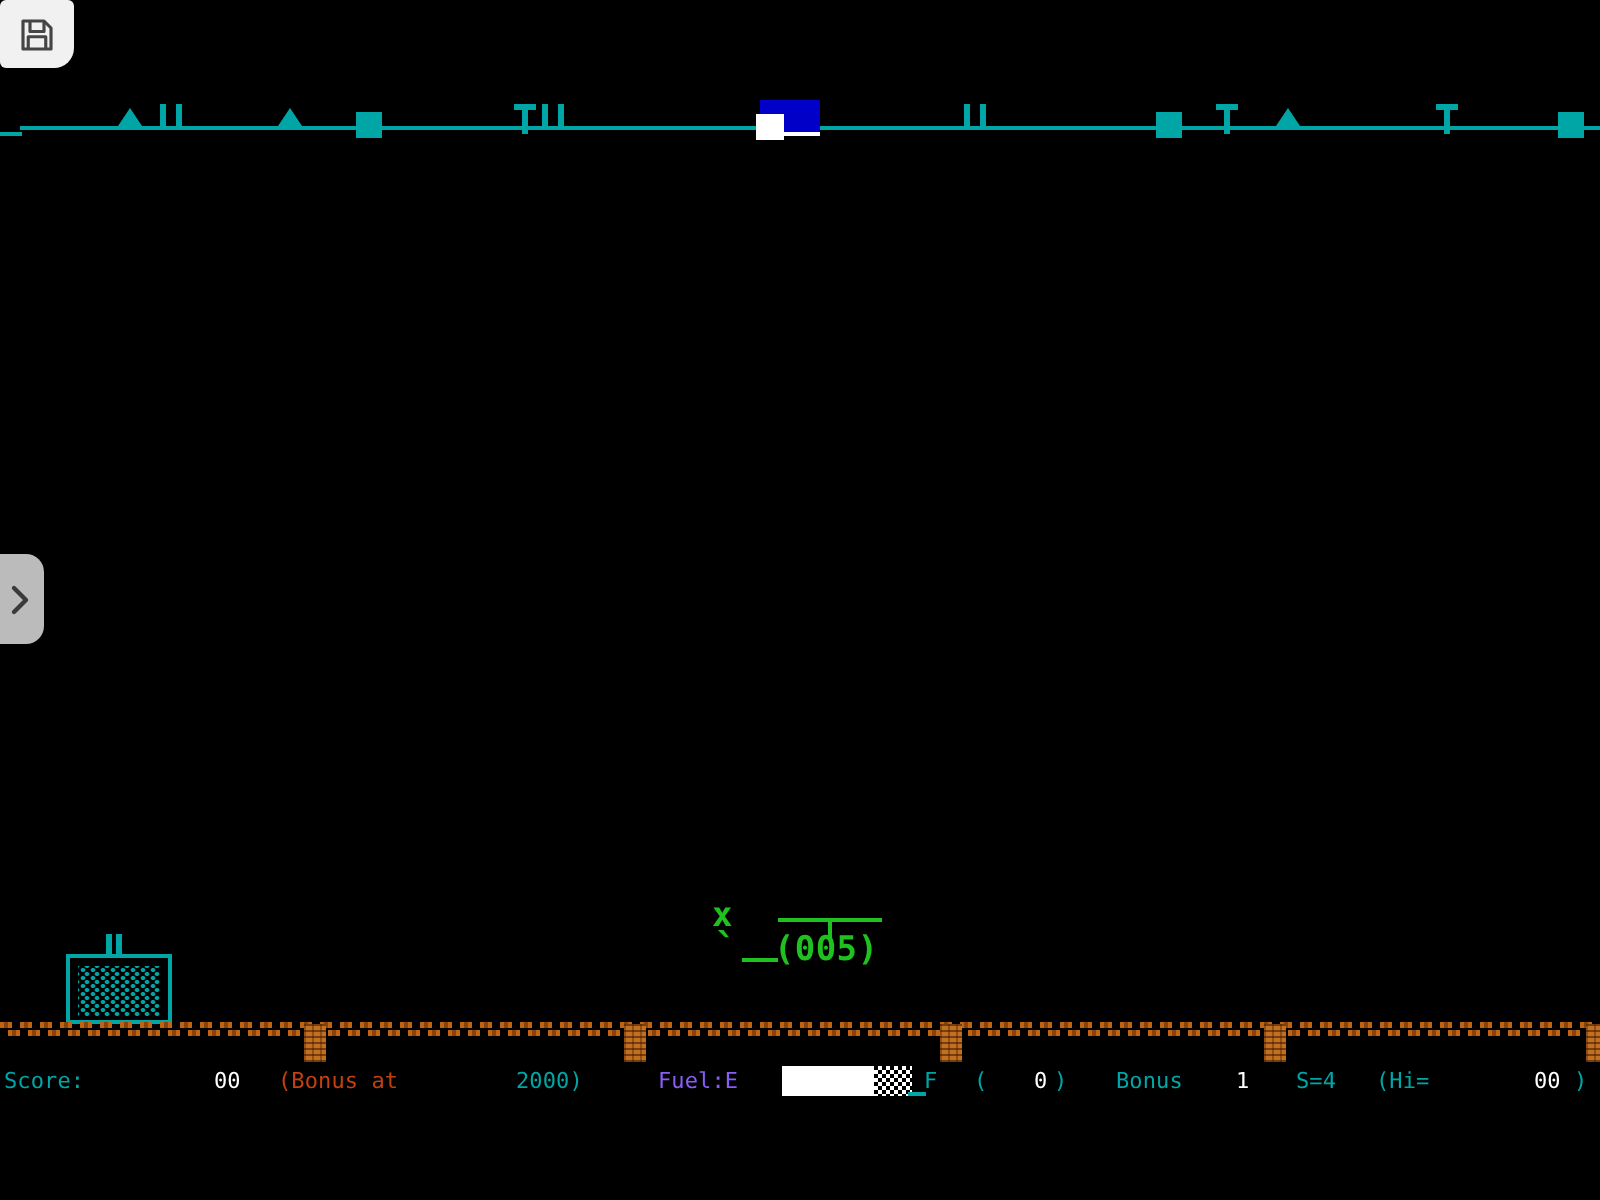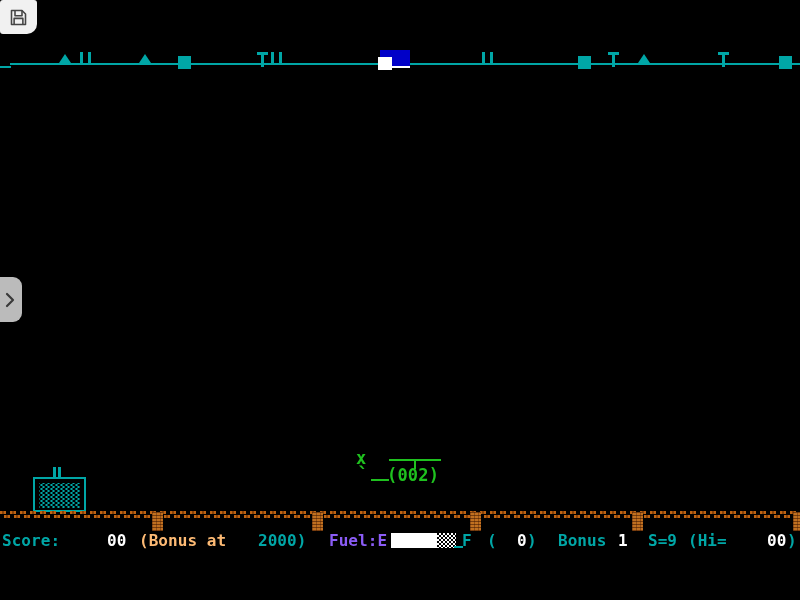--- a/index.html
+++ b/index.html
@@ -71,21 +71,21 @@
     background-repeat:repeat-x,repeat-x;
   }
   .post{
     position:absolute;top:512px;width:11px;height:19px;background-color:var(--post);
     background-image:
       repeating-linear-gradient(0deg,rgba(60,20,0,.55) 0 1px,transparent 1px 3px),
       repeating-linear-gradient(90deg,rgba(60,20,0,.35) 0 1px,transparent 1px 4px);
   }
   
   .statusbar{position:absolute;left:0;top:528px;width:800px;height:24px;}
-  .seg{position:absolute;top:4px;font-size:16px;line-height:17px;font-weight:bold;white-space:pre;letter-spacing:0.05px;}
+  .seg{position:absolute;top:4px;font-size:11px;line-height:17px;font-weight:normal;white-space:pre;letter-spacing:0.05px;}
   .fuel-solid{position:absolute;top:5px;height:15px;background:var(--white);}
   .fuel-dither{
     position:absolute;top:5px;height:15px;
     background-image:repeating-conic-gradient(var(--white) 0% 25%, transparent 25% 50%);
     background-size:4px 4px;
   }
   .fuel-underscore{position:absolute;top:18px;height:2px;background:var(--teal);}
 </style>
 </head>
 <body>
@@ -137,46 +137,46 @@
       <div class="depot-fill"></div>
     </div>
   </div>
 
   <div class="heli">
     <span class="heli-canopy">x</span>
     <div class="heli-rotor"></div>
     <div class="heli-mast"></div>
     <span class="heli-hook">`</span>
     <div class="heli-tail"></div>
-    <span class="heli-body">(002)</span>
+    <span class="heli-body">(005)</span>
   </div>
 
   <div class="ground"></div>
   <div id="ground-posts">
       <div class="post" style="left: 152px;"></div>
       <div class="post" style="left: 312px;"></div>
       <div class="post" style="left: 470px;"></div>
       <div class="post" style="left: 632px;"></div>
       <div class="post" style="left: 793px;"></div>
     </div>
 
   <div class="statusbar">
     <div id="status-segments">
         <span class="seg" style="left: 2px; color: rgb(0, 166, 166);">Score:</span>
         <span class="seg" style="left: 107px; color: rgb(255, 255, 255);">00</span>
-        <span class="seg" style="left: 139px; color: #fdba74;">(Bonus at</span>
+        <span class="seg" style="left: 139px; color: #c2410c;">(Bonus at</span>
         <span class="seg" style="left: 258px; color: rgb(0, 166, 166);">2000)</span>
         <span class="seg" style="left: 329px; color: #8b5cf6;">Fuel:E</span>
         <span class="seg" style="left: 462px; color: rgb(0, 166, 166);">F</span>
         <span class="seg" style="left: 487px; color: rgb(0, 166, 166);">(</span>
         <span class="seg" style="left: 517px; color: rgb(255, 255, 255);">0</span>
         <span class="seg" style="left: 527px; color: rgb(0, 166, 166);">)</span>
         <span class="seg" style="left: 558px; color: rgb(0, 166, 166);">Bonus</span>
         <span class="seg" style="left: 618px; color: rgb(255, 255, 255);">1</span>
-        <span class="seg" style="left: 648px; color: rgb(0, 166, 166);">S=9</span>
+        <span class="seg" style="left: 648px; color: rgb(0, 166, 166);">S=4</span>
         <span class="seg" style="left: 688px; color: rgb(0, 166, 166);">(Hi=</span>
         <span class="seg" style="left: 767px; color: rgb(255, 255, 255);">00</span>
         <span class="seg" style="left: 787px; color: rgb(0, 166, 166);">)</span>
       </div>
     <div class="fuel-solid" id="fuel-solid" style="left: 391px; width: 46px;"></div>
     <div class="fuel-dither" id="fuel-dither" style="left: 437px; width: 19px;"></div>
     <div class="fuel-underscore" id="fuel-underscore" style="left: 454px; width: 9px;"></div>
   </div>
 
 </div>

